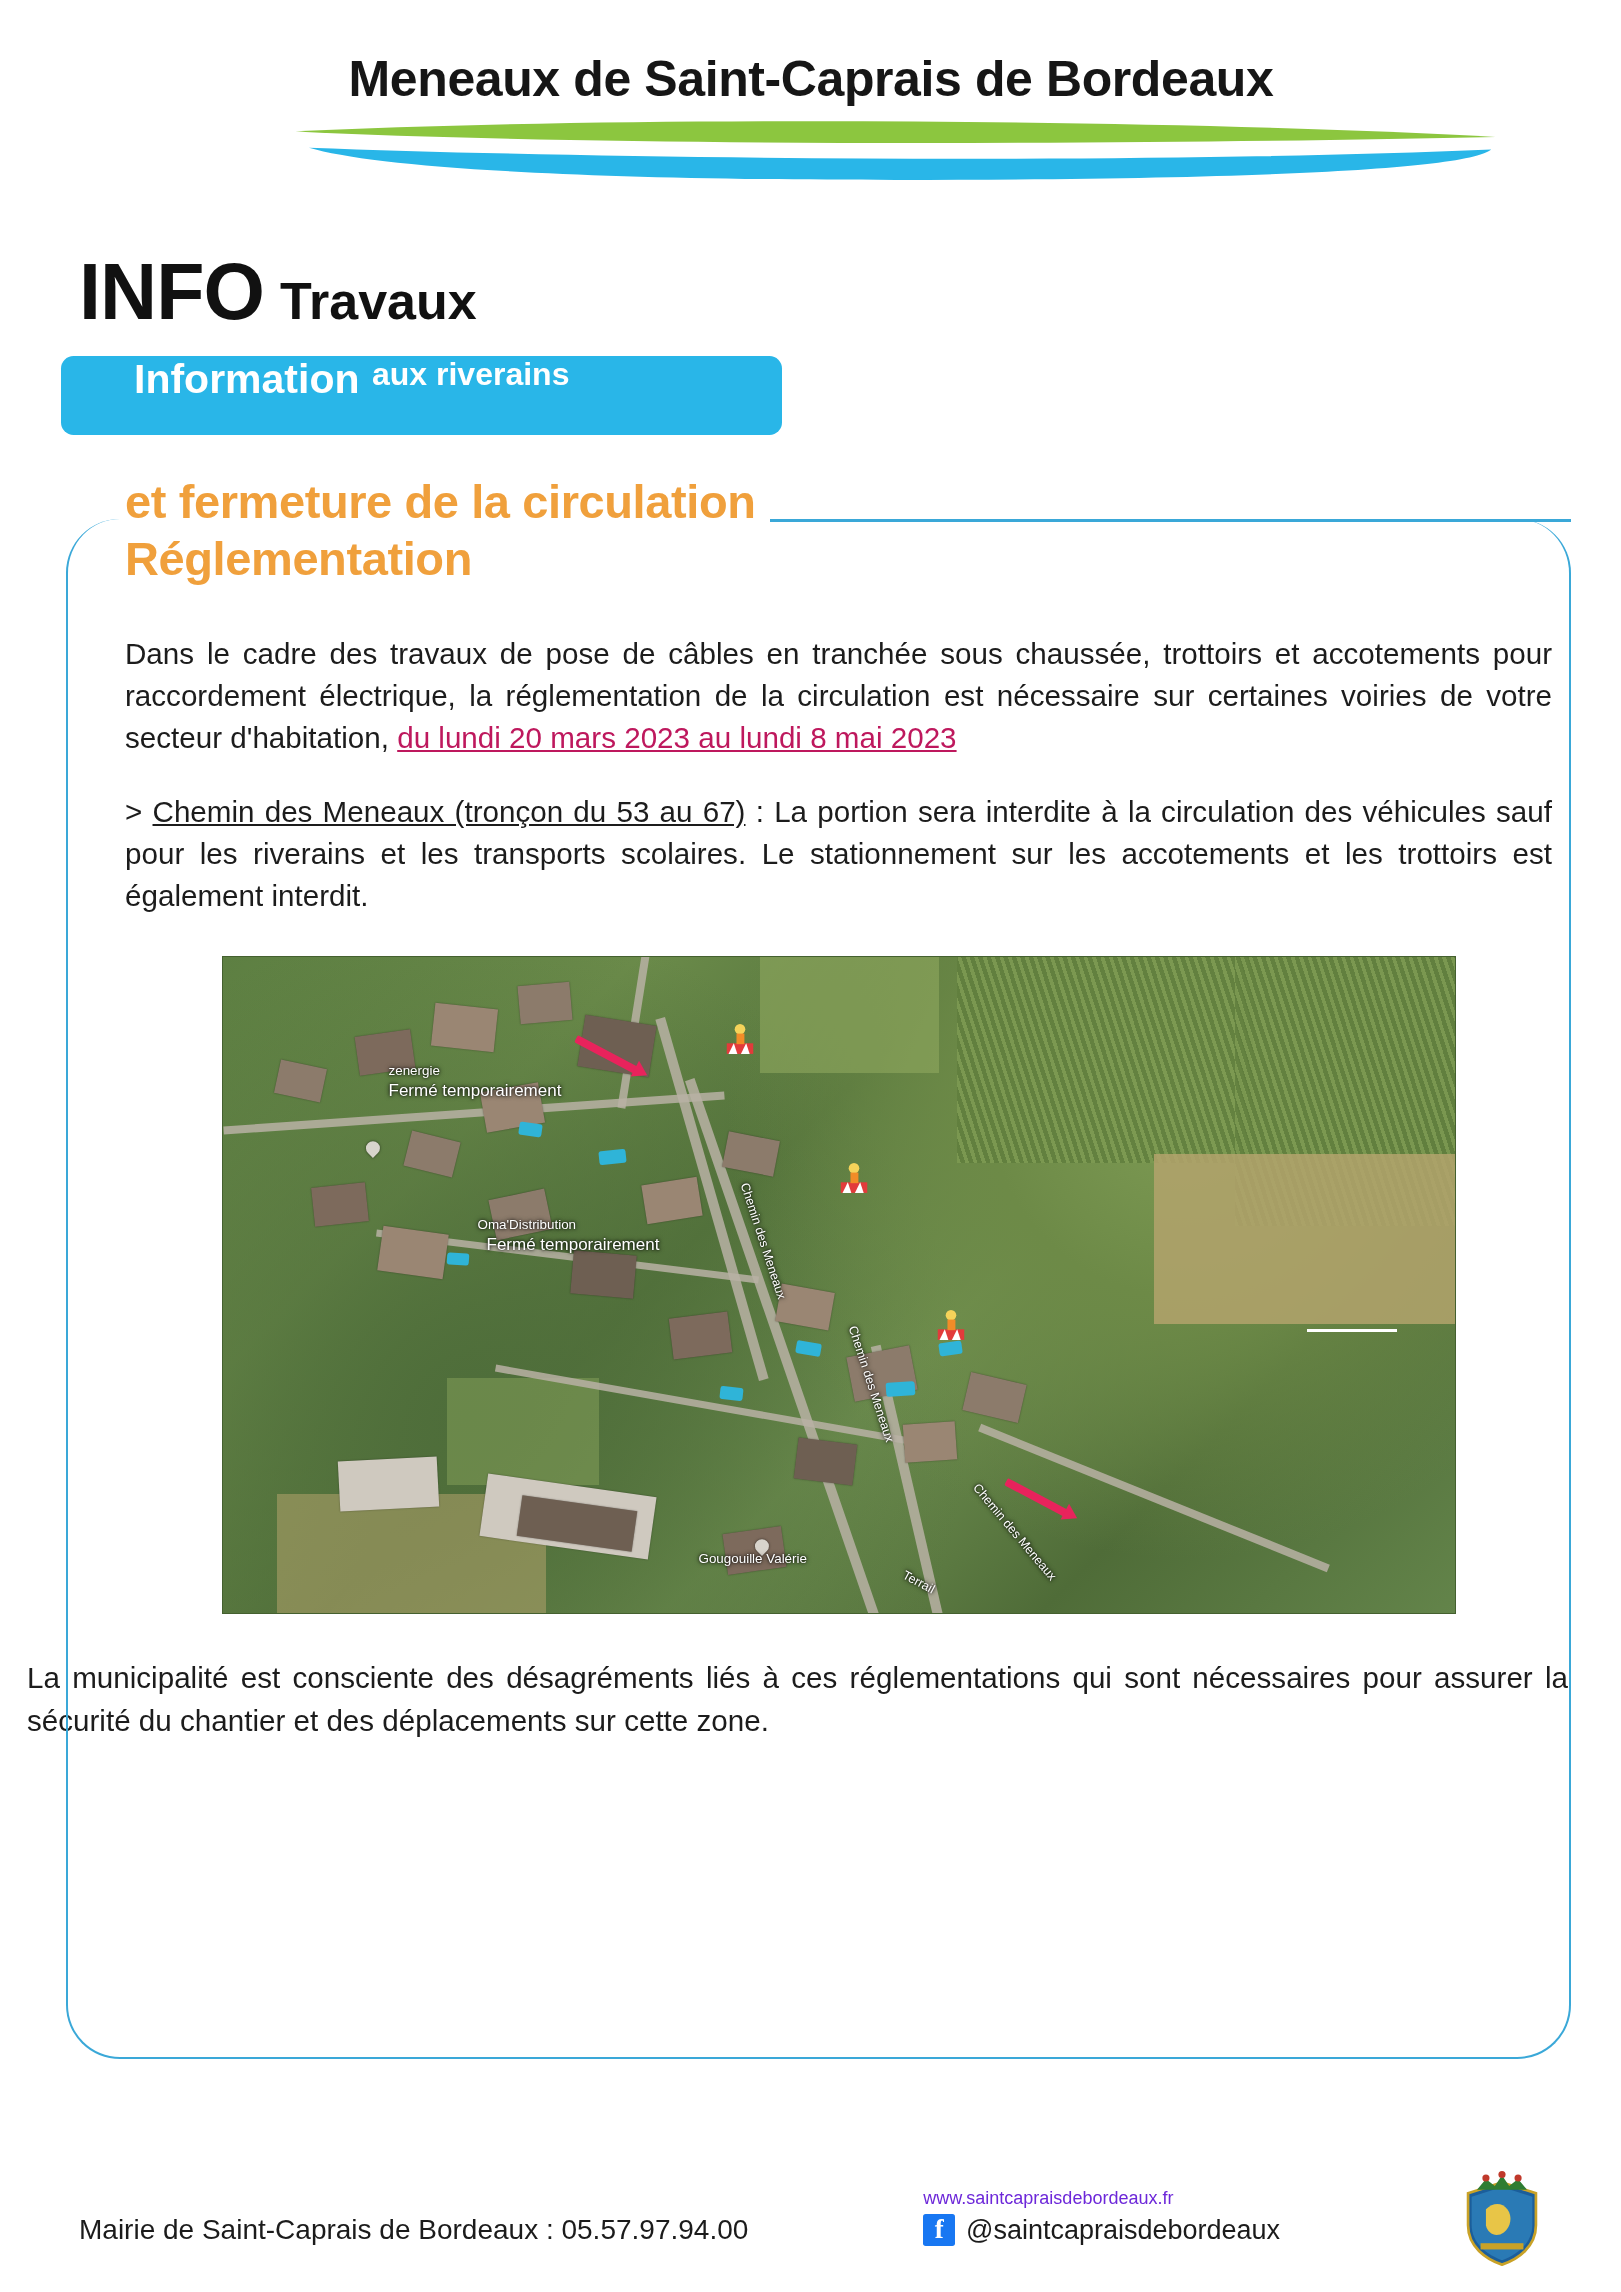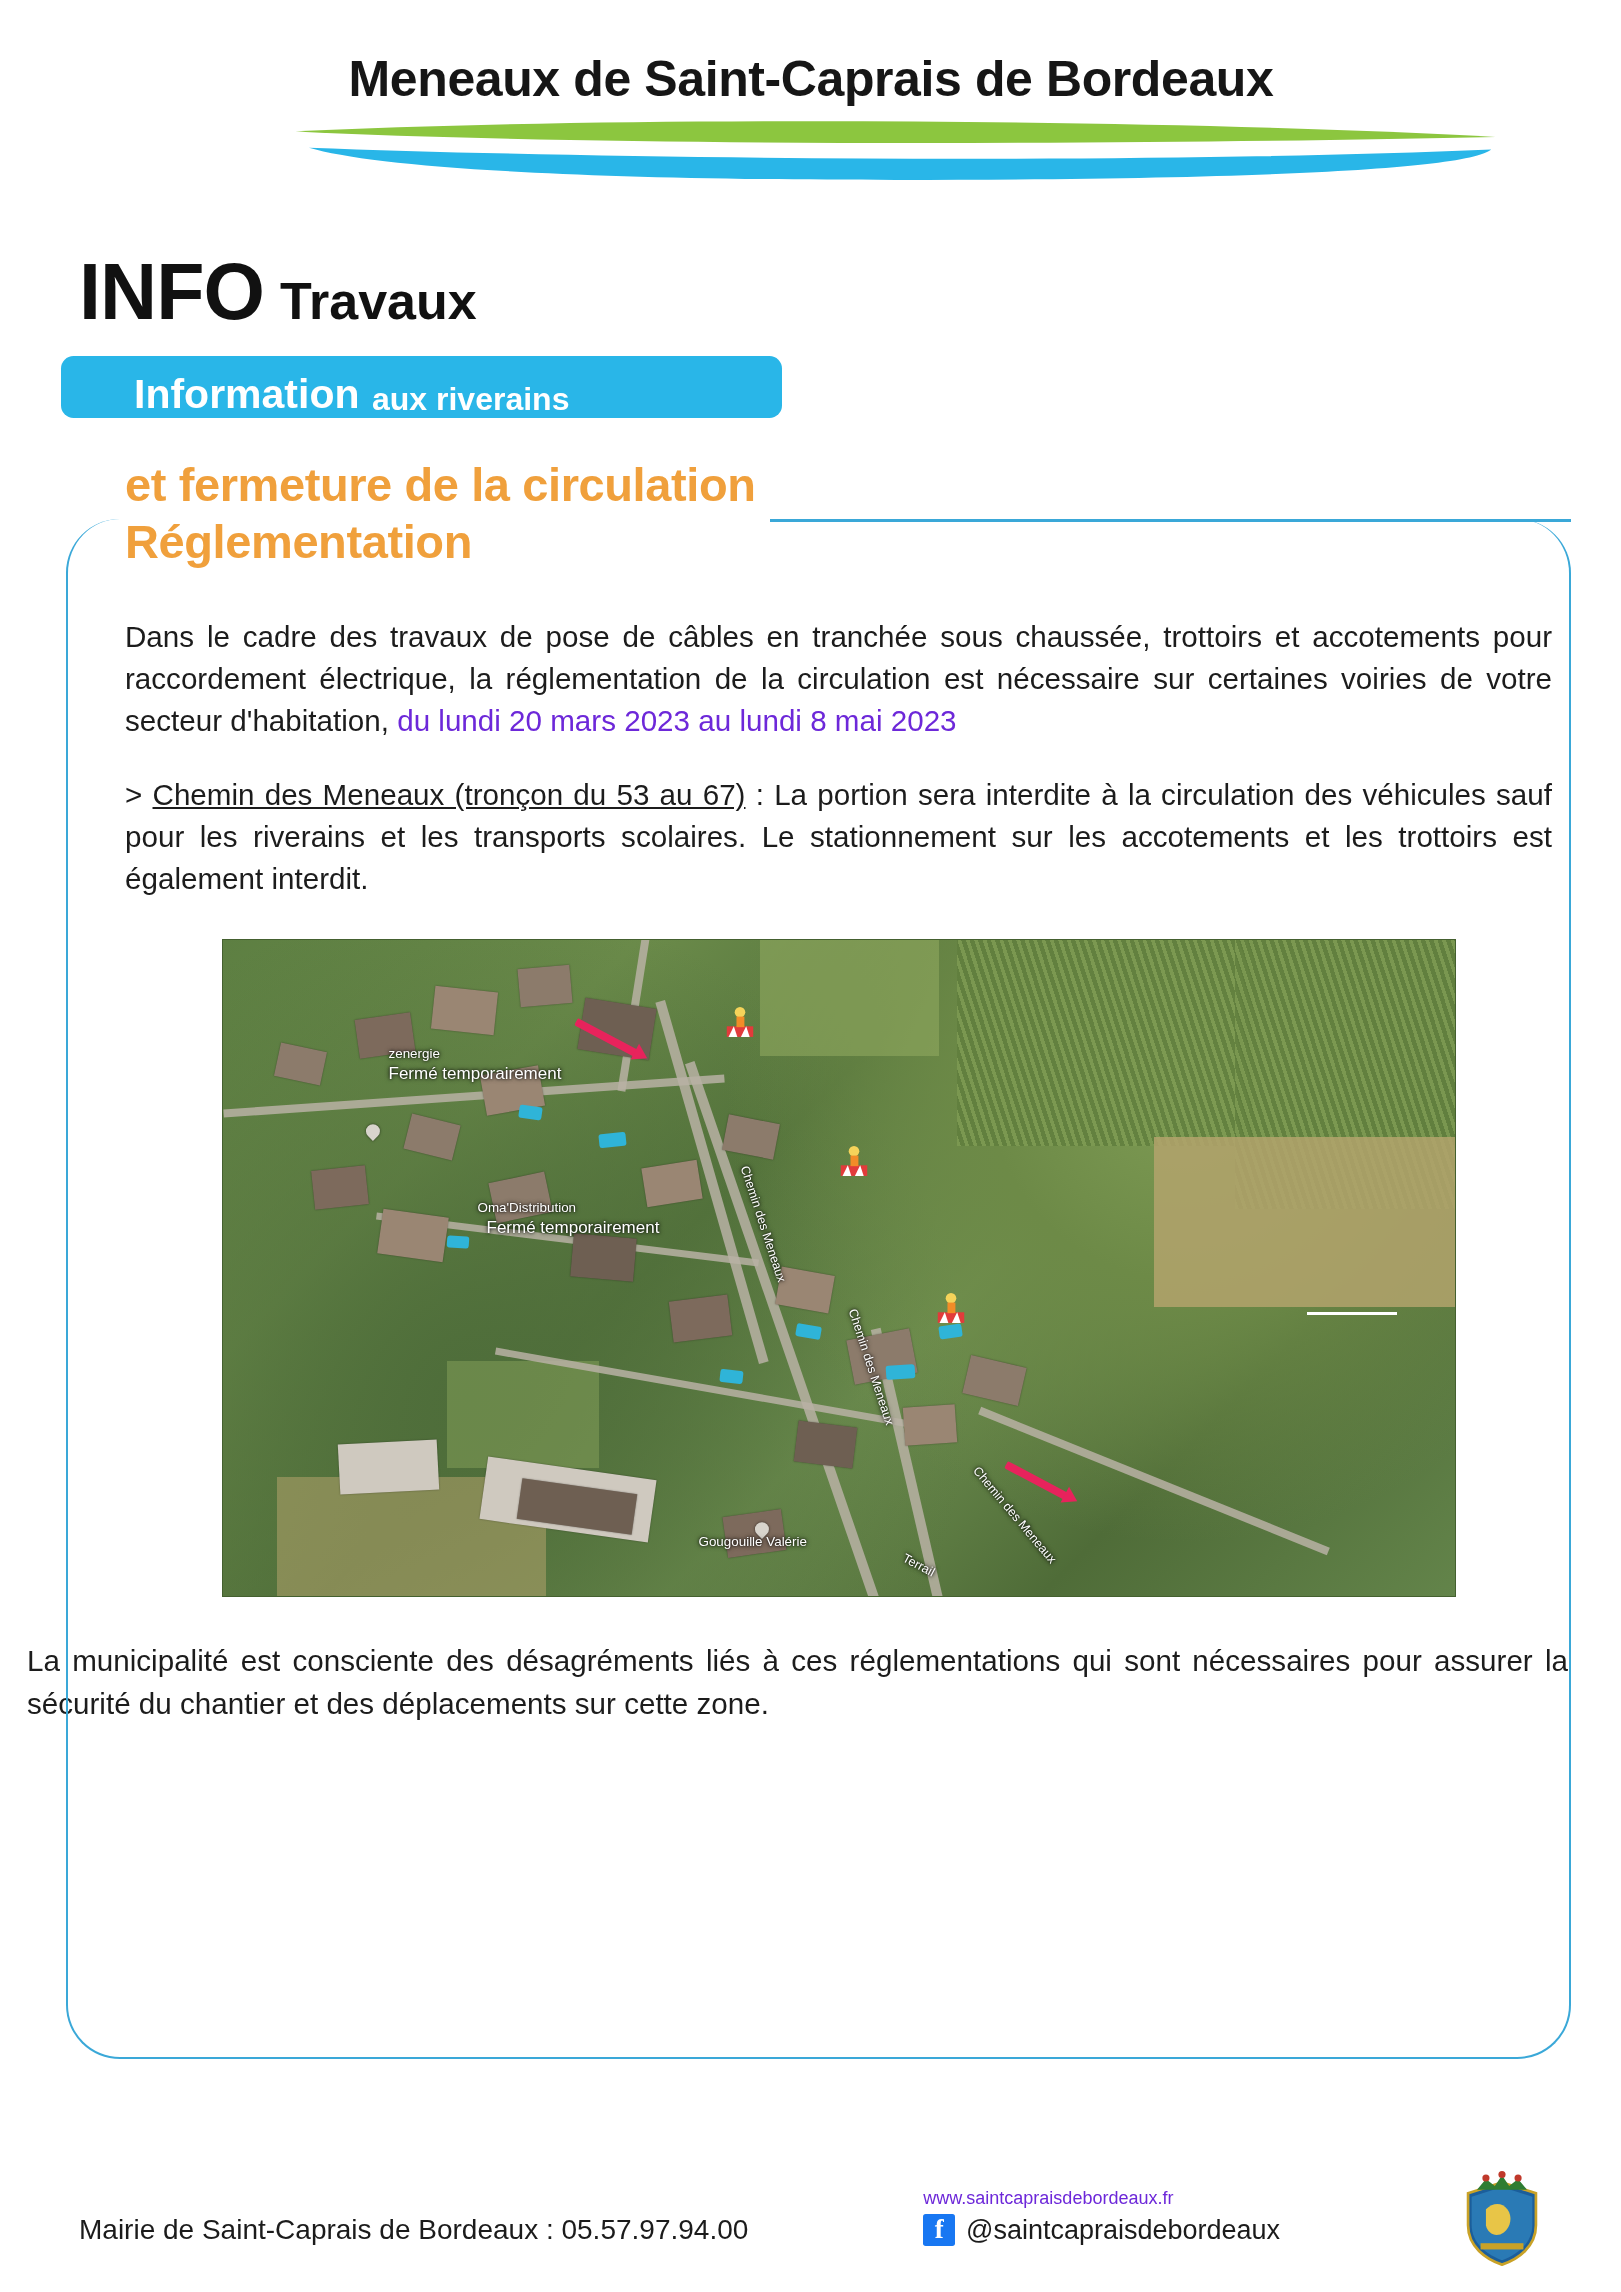--- a/index.html
+++ b/index.html
@@ -52,25 +52,25 @@
     font-size: 52px;
     font-weight: bold;
     color: #111;
   }
 
   
   .pill {
     margin-top: 18px;
     margin-left: 61px;
     width: 721px;
-    height: 62px;
+    height: 79px;
     background: #29b6e8;
     border-radius: 12.5px;
     display: flex;
-    align-items: flex-end;
+    align-items: flex-start;
     padding-left: 73px;
     gap: 12.5px;
     position: relative;
     z-index: 5;
   }
   .pill-strong {
     color: #ffffff;
     font-size: 41px;
     font-weight: bold;
   }
@@ -118,21 +118,21 @@
   }
 
   .para {
     font-size: 29.6px;
     line-height: 1.42;
     text-align: justify;
     margin-top: 32px;
     color: #1c1c1c;
   }
   .para.first { margin-top: 45px; }
-  .orange-inline { color: #6d28d9; }
+  .orange-inline { color: #be185d; text-decoration: underline; }
   .u { text-decoration: underline; }
 
   
   .map-wrap {
     margin-top: 39px;
     display: flex;
     justify-content: center;
   }
   .map {
     position: relative;

